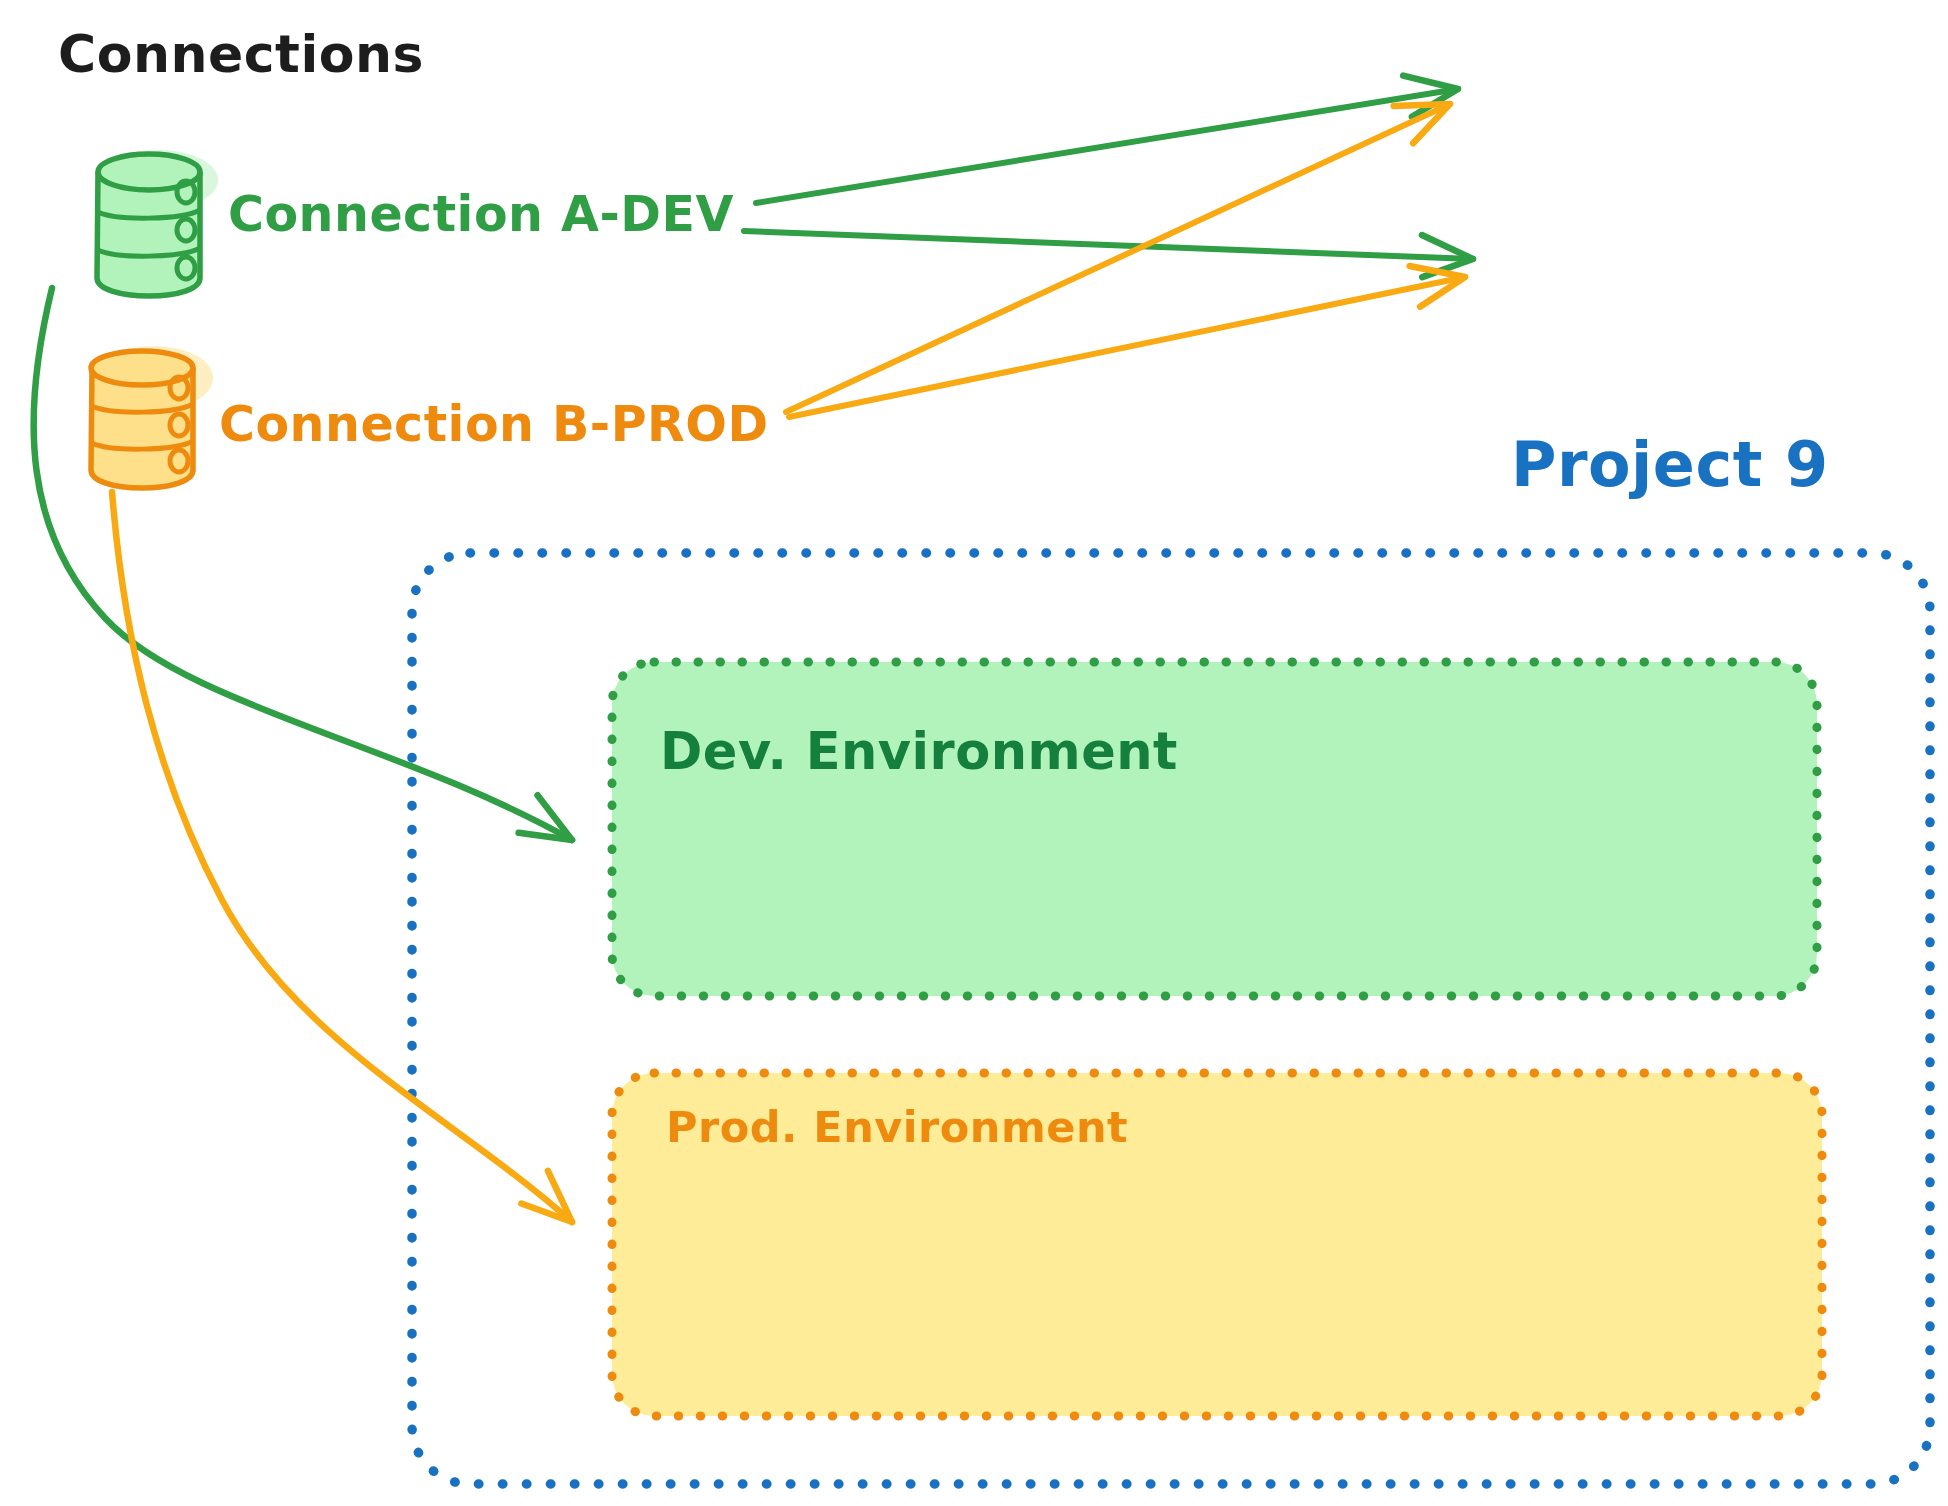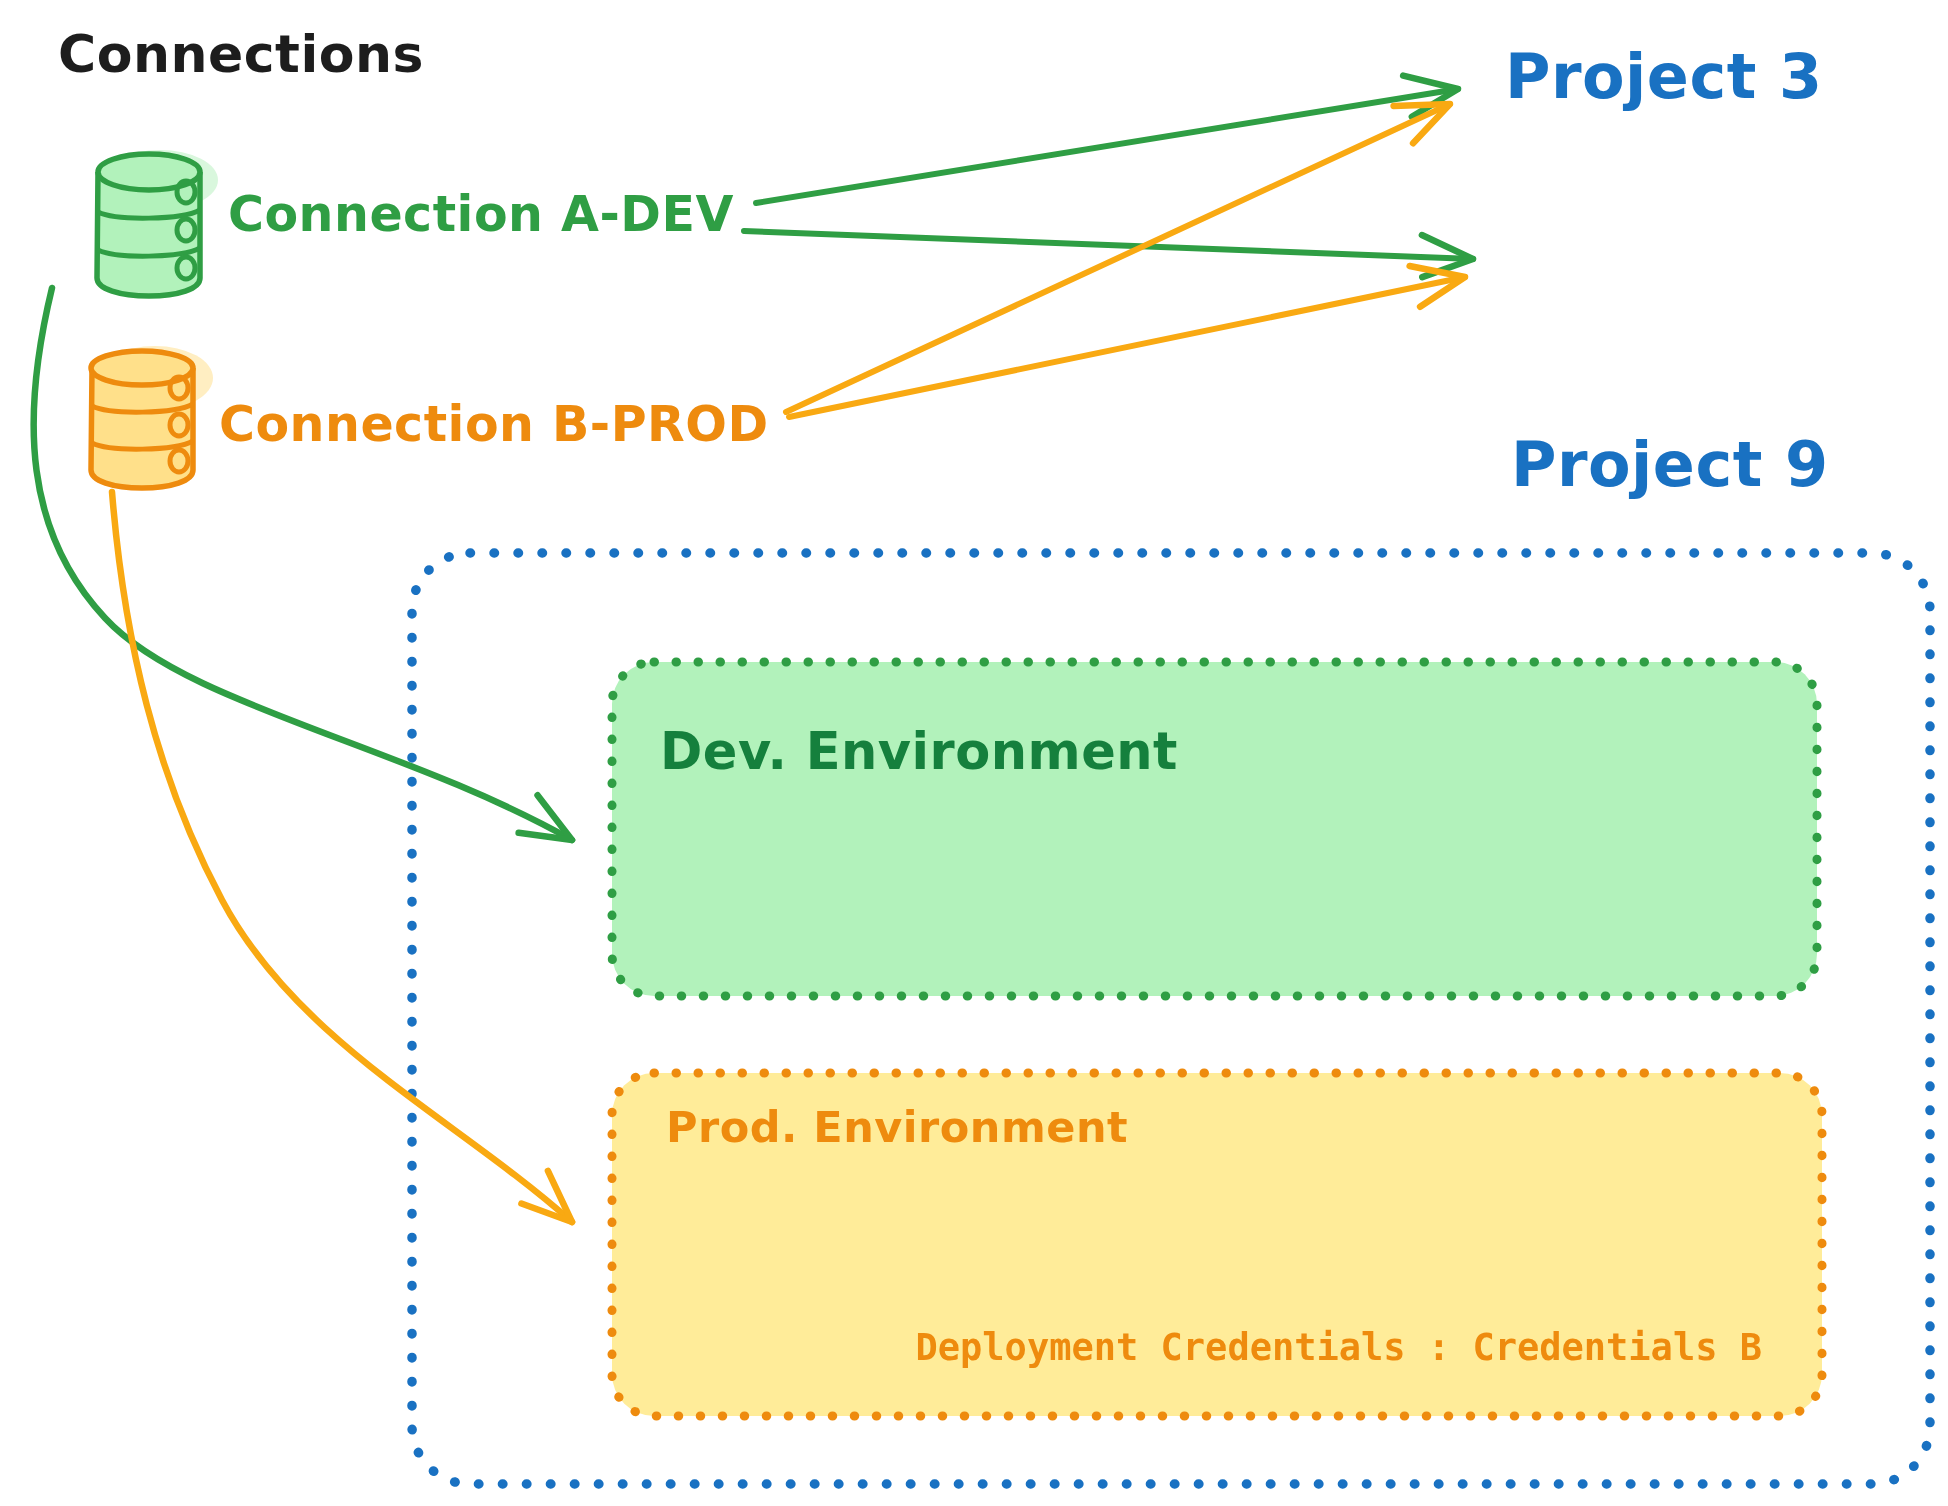--- a/index.html
+++ b/index.html
@@ -93,25 +93,23 @@
       <ellipse cx="179" cy="461" rx="9" ry="11" fill="none" stroke-width="5" stroke="#ee8b0e"></ellipse>
     </g>
   </svg>
 
   <div class="label title" style="color: rgb(29, 29, 29);">Connections</div>
 
   <div class="label conn-b" style="color: rgb(238, 139, 14);">Connection B-PROD</div>
 
   <div class="label conn-a" style="color: rgb(47, 158, 68);">Connection A-DEV</div>
 
-  <div class="label project-3" style="color: rgb(25, 113, 194);">Project 3</div>
 
 
   <div class="label project-1" style="color: rgb(25, 113, 194);">Project 9</div>
 
   <div class="label dev-title" style="color: #15803d;">Dev. Environment</div>
 
 
   <div class="label prod-title" style="color: rgb(238, 139, 14);">Prod. Environment</div>
 
-  <div class="cred cred-b" style="color: rgb(238, 139, 14);">Deployment Credentials : Credentials B</div>
 
 </div>
 
 </body></html>

